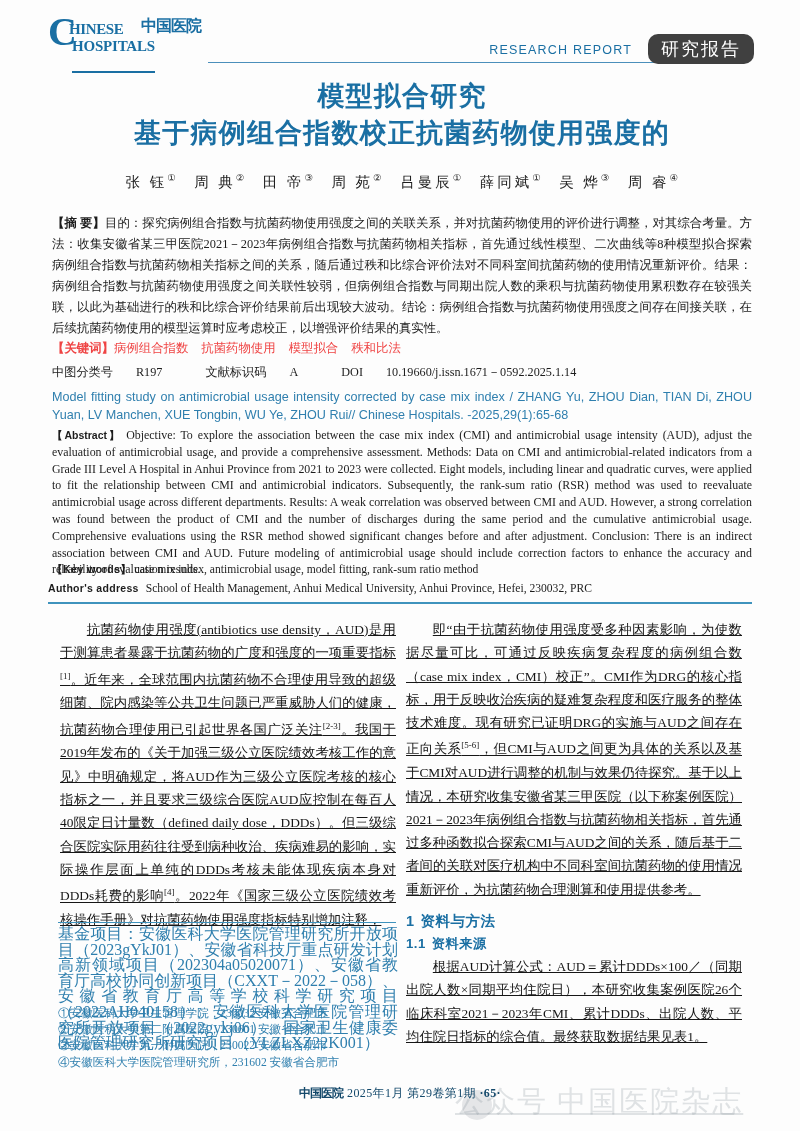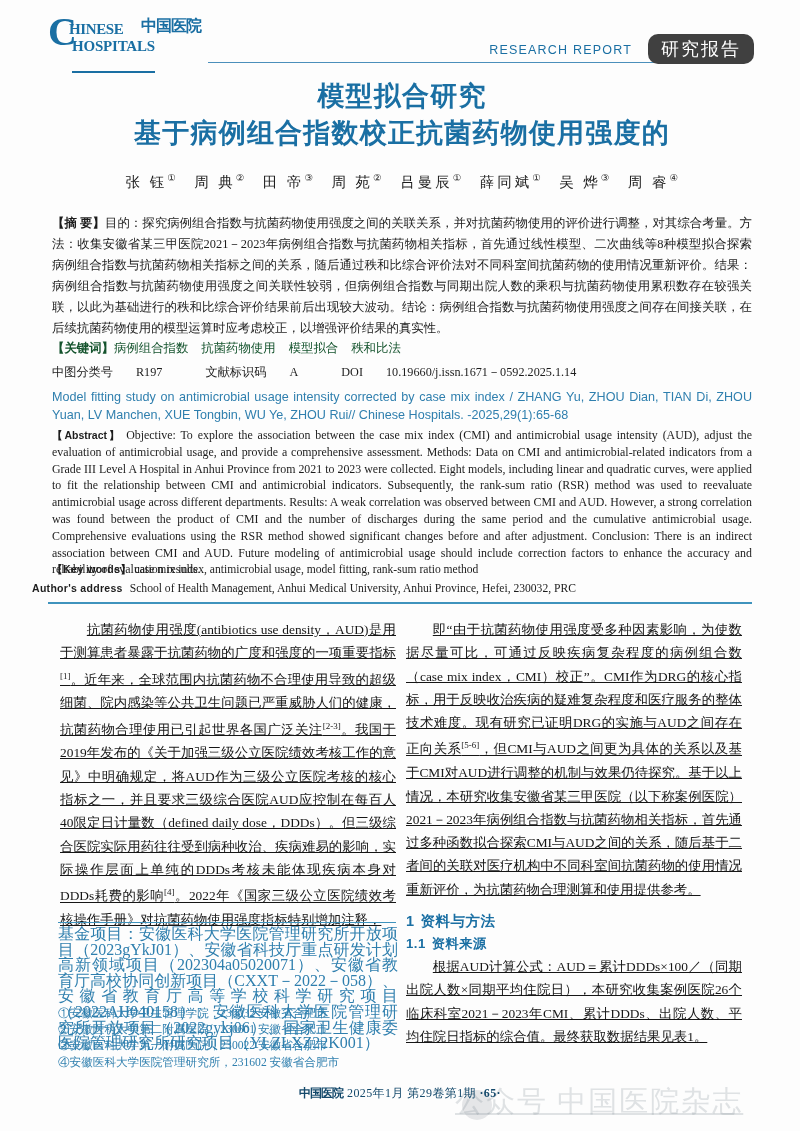--- a/index.html
+++ b/index.html
@@ -166,21 +166,21 @@
     text-justify: inter-ideograph;
   }
   .cn-abstract .lbl { font-weight: bold; }
   .cn-keywords {
     position: absolute;
     left: 52px;
     top: 338px;
     width: 700px;
     font-size: 12.4px;
     line-height: 20px;
-    color: #14532d;
+    color: #ef4444;
   }
   .cn-keywords .lbl { font-weight: bold; }
   .cn-keywords .kw { margin-right: 13px; }
   .cn-meta {
     position: absolute;
     left: 52px;
     top: 362px;
     width: 700px;
     font-size: 12.2px;
     line-height: 20px;
@@ -225,21 +225,21 @@
     color: #1c1c1c;
   }
   .en-keywords .lbl {
     font-family: "Liberation Sans", sans-serif;
     font-weight: bold;
     font-size: 10.5px;
     letter-spacing: 0.5px;
   }
   .en-address {
     position: absolute;
-    left: 32px;
+    left: 48px;
     top: 580px;
     width: 704px;
     font-size: 11.6px;
     line-height: 17px;
     color: #1c1c1c;
   }
   .en-address .lbl {
     font-family: "Liberation Sans", sans-serif;
     font-weight: bold;
     font-size: 10.5px;

